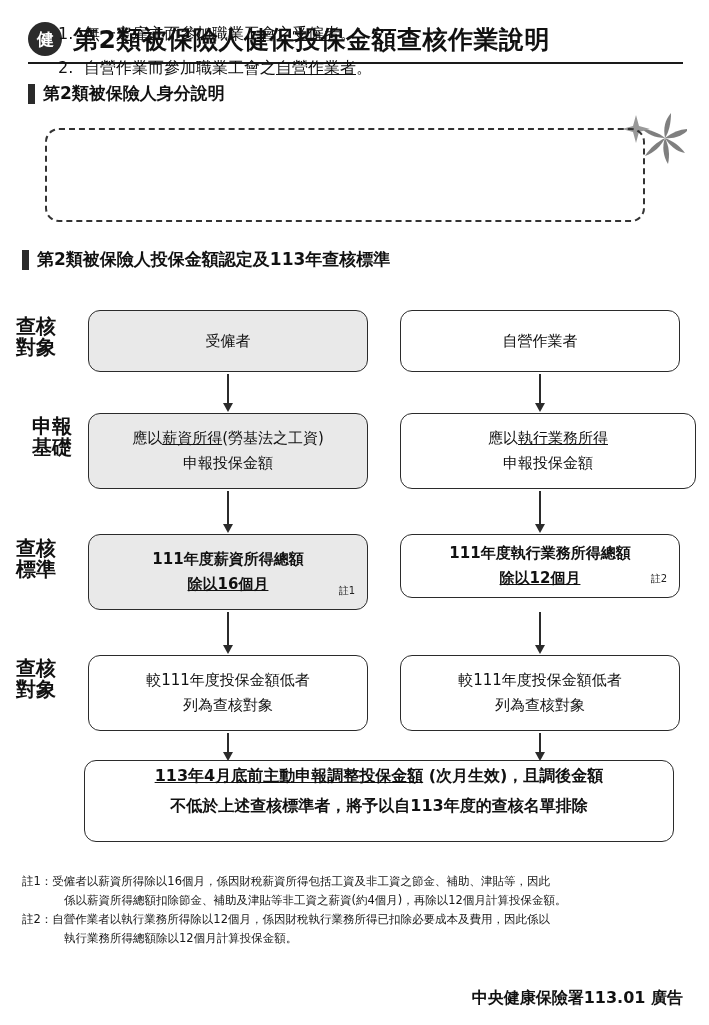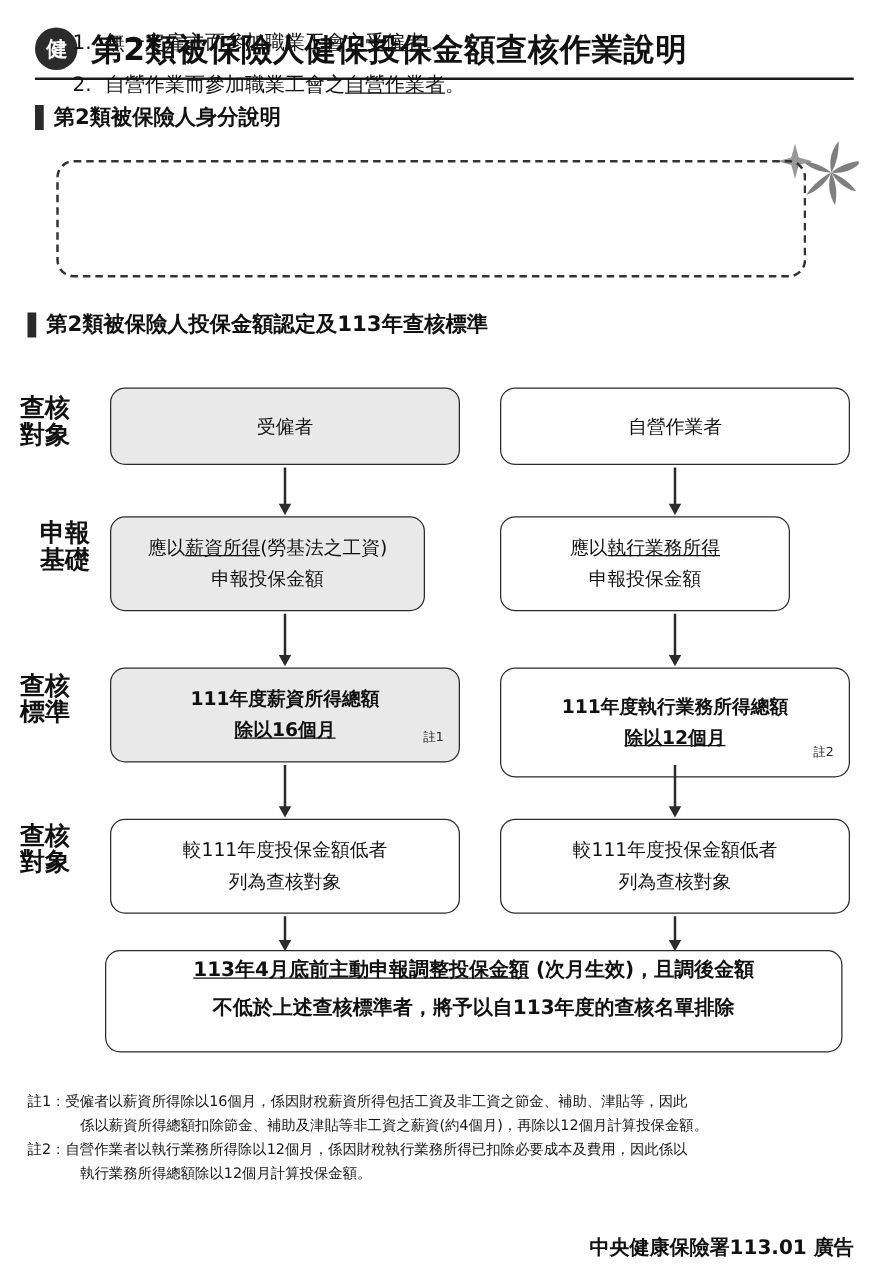--- a/index.html
+++ b/index.html
@@ -271,21 +271,21 @@
     <div class="row-label" style="top:16px;">查核<br>對象</div>
     <div class="row-label" style="top:116px;text-align:right;">申報<br>基礎</div>
     <div class="row-label" style="top:238px;">查核<br>標準</div>
     <div class="row-label" style="top:358px;">查核<br>對象</div>
 
     <div class="node shaded" style="left:88px; top:10px; width:280px; height:62px;">
       <div class="l1">受僱者</div>
     </div>
     <div class="arrow" style="left:227px; top:74px; height:30px;"></div>
 
-    <div class="node shaded" style="left:88px; top:113px; width:252px; height:76px;text-align:center;">
+    <div class="node shaded" style="left:88px; top:113px; width:280px; height:76px;text-align:center;">
       <div class="l1"><span>應以</span><span class="u">薪資所得</span><span>(勞基法之工資)</span></div>
       <div class="l2">申報投保金額</div>
     </div>
     <div class="arrow" style="left:227px; top:191px; height:34px;"></div>
 
     <div class="node shaded" style="left:88px; top:234px; width:280px; height:76px;">
       <div class="l1 bold">111年度薪資所得總額</div>
       <div class="l2 bold u">除以16個月</div>
       <div class="note-tag">註1</div>
     </div>
@@ -295,27 +295,27 @@
       <div class="l1">較111年度投保金額低者</div>
       <div class="l2">列為查核對象</div>
     </div>
     <div class="arrow" style="left:227px; top:433px; height:20px;"></div>
 
     <div class="node" style="left:400px; top:10px; width:280px; height:62px;">
       <div class="l1">自營作業者</div>
     </div>
     <div class="arrow" style="left:539px; top:74px; height:30px;"></div>
 
-    <div class="node" style="left:400px; top:113px; width:232px; height:76px;">
+    <div class="node" style="left:400px; top:113px; width:296px; height:76px;">
       <div class="l1"><span>應以</span><span class="u">執行業務所得</span><span></span></div>
       <div class="l2">申報投保金額</div>
     </div>
     <div class="arrow" style="left:539px; top:191px; height:34px;"></div>
 
-    <div class="node" style="left:400px; top:234px; width:280px; height:88px;">
+    <div class="node" style="left:400px; top:234px; width:280px; height:64px;">
       <div class="l1 bold">111年度執行業務所得總額</div>
       <div class="l2 bold u">除以12個月</div>
       <div class="note-tag">註2</div>
     </div>
     <div class="arrow" style="left:539px; top:312px; height:34px;"></div>
 
     <div class="node" style="left:400px; top:355px; width:280px; height:76px;">
       <div class="l1">較111年度投保金額低者</div>
       <div class="l2">列為查核對象</div>
     </div>

